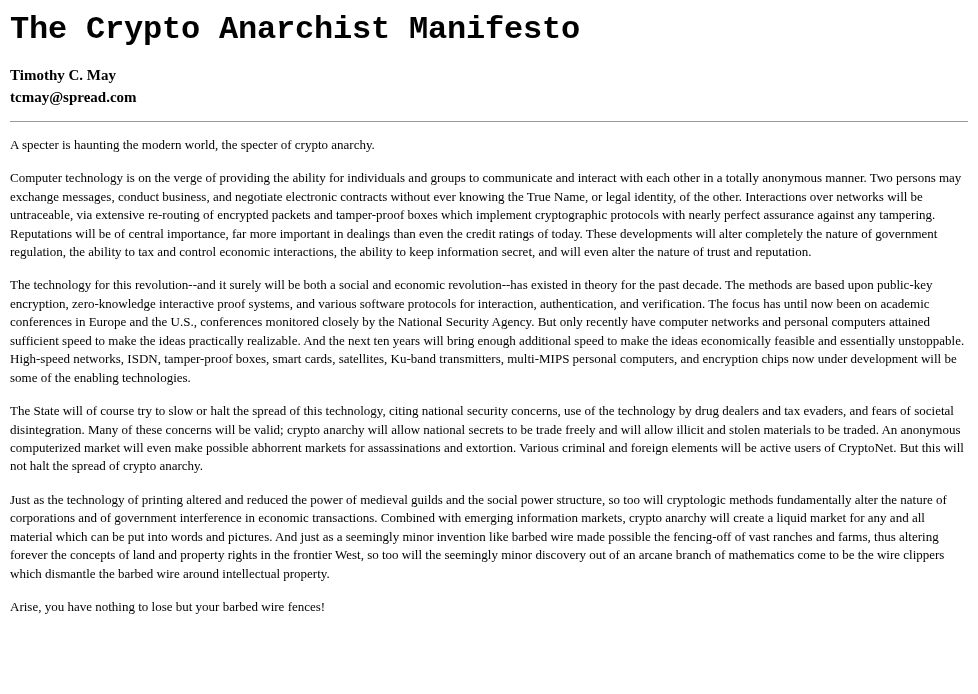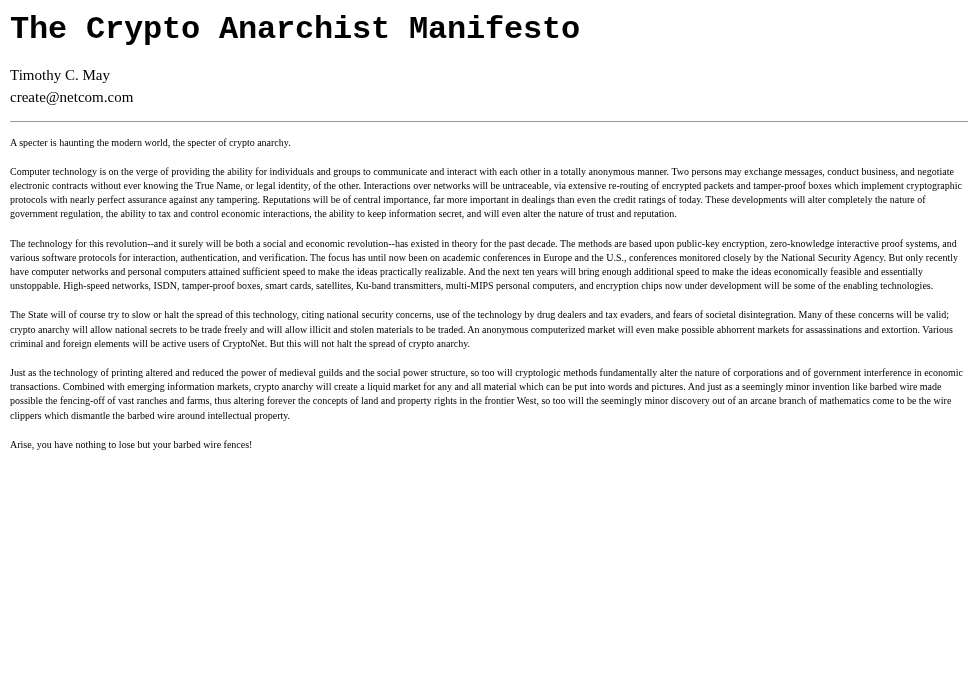--- a/index.html
+++ b/index.html
@@ -24,51 +24,52 @@
     font-size: 32px;
     font-weight: bold;
     margin: 4px 0 18px 0;
     line-height: 1.1;
     letter-spacing: -0.2px;
   }
   .byline {
     font-size: 15px;
     line-height: 1.45;
     margin: 0 0 12px 0;
+    font-weight: bold;
   }
   .byline div {
     white-space: pre;
   }
   hr.rule {
     border: 0;
     border-top: 1px solid #9a9a9a;
     margin: 12px 0 14px 0;
     height: 0;
   }
   p.body-text {
-    font-size: 10px;
+    font-size: 13px;
     line-height: 1.42;
     margin: 0 0 15px 0;
     text-align: left;
     max-width: 960px;
   }
   p.body-text:last-child {
     margin-bottom: 0;
   }
 </style>
 </head>
 <body>
 
 <div class="page">
 
   <h1 class="doc-title">The Crypto Anarchist Manifesto</h1>
 
   <div class="byline">
     <div>Timothy C. May</div>
-    <div>create@netcom.com</div>
+    <div>tcmay@spread.com</div>
   </div>
 
   <hr class="rule">
 
   <p class="body-text">A specter is haunting the modern world, the specter of crypto anarchy.</p>
   <p class="body-text">Computer technology is on the verge of providing the ability for individuals and groups to communicate and interact with each other in a totally anonymous manner. Two persons may exchange messages, conduct business, and negotiate electronic contracts without ever knowing the True Name, or legal identity, of the other. Interactions over networks will be untraceable, via extensive re-routing of encrypted packets and tamper-proof boxes which implement cryptographic protocols with nearly perfect assurance against any tampering. Reputations will be of central importance, far more important in dealings than even the credit ratings of today. These developments will alter completely the nature of government regulation, the ability to tax and control economic interactions, the ability to keep information secret, and will even alter the nature of trust and reputation.</p>
   <p class="body-text">The technology for this revolution--and it surely will be both a social and economic revolution--has existed in theory for the past decade. The methods are based upon public-key encryption, zero-knowledge interactive proof systems, and various software protocols for interaction, authentication, and verification. The focus has until now been on academic conferences in Europe and the U.S., conferences monitored closely by the National Security Agency. But only recently have computer networks and personal computers attained sufficient speed to make the ideas practically realizable. And the next ten years will bring enough additional speed to make the ideas economically feasible and essentially unstoppable. High-speed networks, ISDN, tamper-proof boxes, smart cards, satellites, Ku-band transmitters, multi-MIPS personal computers, and encryption chips now under development will be some of the enabling technologies.</p>
   <p class="body-text">The State will of course try to slow or halt the spread of this technology, citing national security concerns, use of the technology by drug dealers and tax evaders, and fears of societal disintegration. Many of these concerns will be valid; crypto anarchy will allow national secrets to be trade freely and will allow illicit and stolen materials to be traded. An anonymous computerized market will even make possible abhorrent markets for assassinations and extortion. Various criminal and foreign elements will be active users of CryptoNet. But this will not halt the spread of crypto anarchy.</p>
   <p class="body-text">Just as the technology of printing altered and reduced the power of medieval guilds and the social power structure, so too will cryptologic methods fundamentally alter the nature of corporations and of government interference in economic transactions. Combined with emerging information markets, crypto anarchy will create a liquid market for any and all material which can be put into words and pictures. And just as a seemingly minor invention like barbed wire made possible the fencing-off of vast ranches and farms, thus altering forever the concepts of land and property rights in the frontier West, so too will the seemingly minor discovery out of an arcane branch of mathematics come to be the wire clippers which dismantle the barbed wire around intellectual property.</p>
   <p class="body-text">Arise, you have nothing to lose but your barbed wire fences!</p>

